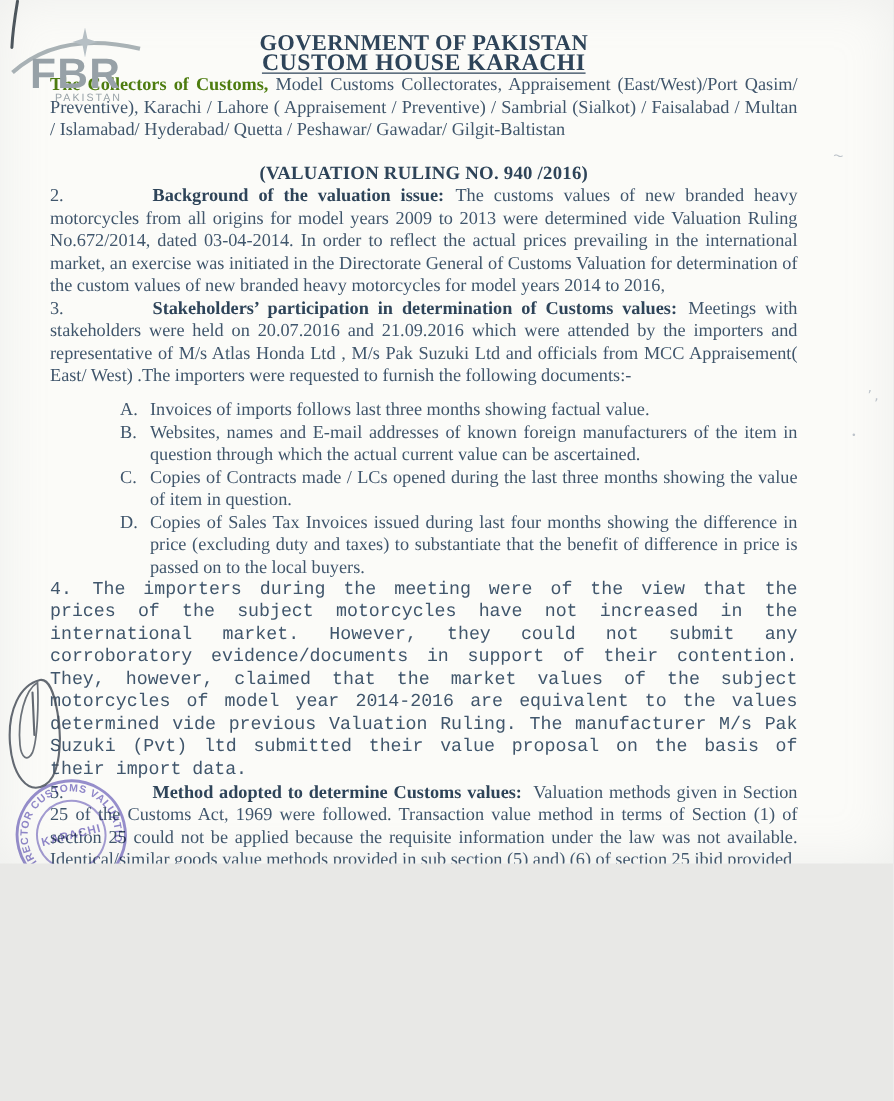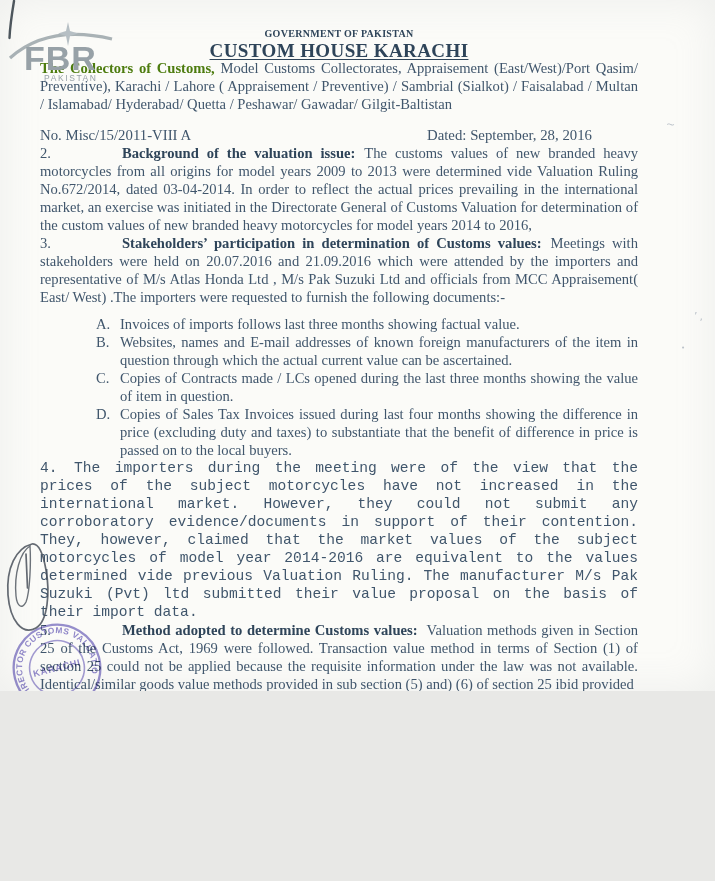--- a/index.html
+++ b/index.html
@@ -8,21 +8,21 @@
     width:715px;height:691px;
     background:#fbfbf8;
     overflow:hidden;
     font-family:"Liberation Serif", serif;
     color:#40566c;
     box-shadow:inset 0 0 40px rgba(180,185,190,.18);
   }
   
   .logo{position:absolute;left:8px;top:22px;width:110px;height:62px;}
   .hdr{margin:26px 77px 0 40px;text-align:center;line-height:16.5px;}
-  .hdr .g{font-weight:bold;font-size:10px;color:#2e4459;letter-spacing:.3px;}
+  .hdr .g{font-weight:bold;font-size:18px;color:#2e4459;letter-spacing:.3px;}
   .hdr .d{font-size:15.2px;color:#3d5268;letter-spacing:.2px;}
   .hdr .c{font-weight:bold;font-size:19px;color:#2e4459;text-decoration:underline;text-underline-offset:2px;letter-spacing:.4px;}
   
   .content{margin:0 77px 0 40px;font-size:14.6px;line-height:18px;}
   .addr{margin:27px 0 0 0;}
   .addr b{color:#4d7c0f;}
   .doc-title{
     margin:14px 0 0 0;padding:0 10px;
     text-align:center;font-weight:bold;font-size:14.2px;line-height:19px;
     color:#2e4459;text-decoration:underline;text-underline-offset:2.5px;
@@ -70,25 +70,22 @@
   <div class="hdr">
     <div class="g">GOVERNMENT OF PAKISTAN</div>
     <div class="c">CUSTOM HOUSE KARACHI</div>
   </div>
 
   <div class="content">
 
     <p class="body addr"><b>The Collectors of Customs,</b><span> Model Customs Collectorates, Appraisement (East/West)/Port Qasim/ Preventive), Karachi / Lahore ( Appraisement / Preventive) / Sambrial (Sialkot) / Faisalabad / Multan / Islamabad/ Hyderabad/ Quetta / Peshawar/ Gawadar/ Gilgit-Baltistan</span></p>
 
 
+    <div class="ruling">(VALUATION RULING NO. 940 /2016)</div>
 
-    <div class="refrow">
-      <span>No. Misc/15/2011-VIII A</span>
-      <span class="date">Dated:  September, 28, 2016</span>
-    </div>
 
 
     <p class="body p2"><span class="pnum">2.</span><span class="phead">Background of the valuation issue:</span><span>The customs values of new branded heavy motorcycles from all origins for model years 2009 to 2013 were determined vide Valuation Ruling No.672/2014, dated 03-04-2014. In order to reflect the actual prices prevailing in the international market, an exercise was initiated in the Directorate General of Customs Valuation for determination of the custom values of new branded heavy motorcycles for model years 2014 to 2016,</span></p>
 
     <p class="body p3"><span class="pnum">3.</span><span class="phead">Stakeholders’ participation in determination of Customs values:</span><span>Meetings with stakeholders were held on 20.07.2016 and 21.09.2016  which were attended by the  importers and representative of  M/s Atlas Honda Ltd , M/s Pak Suzuki Ltd and officials from  MCC Appraisement( East/ West)  .The importers were  requested to furnish  the following documents:-</span></p>
 
     <div class="list">
       <div class="li">
           <span class="lab">A.</span>
           <span class="txt">Invoices of imports follows last three months showing factual value.</span>

